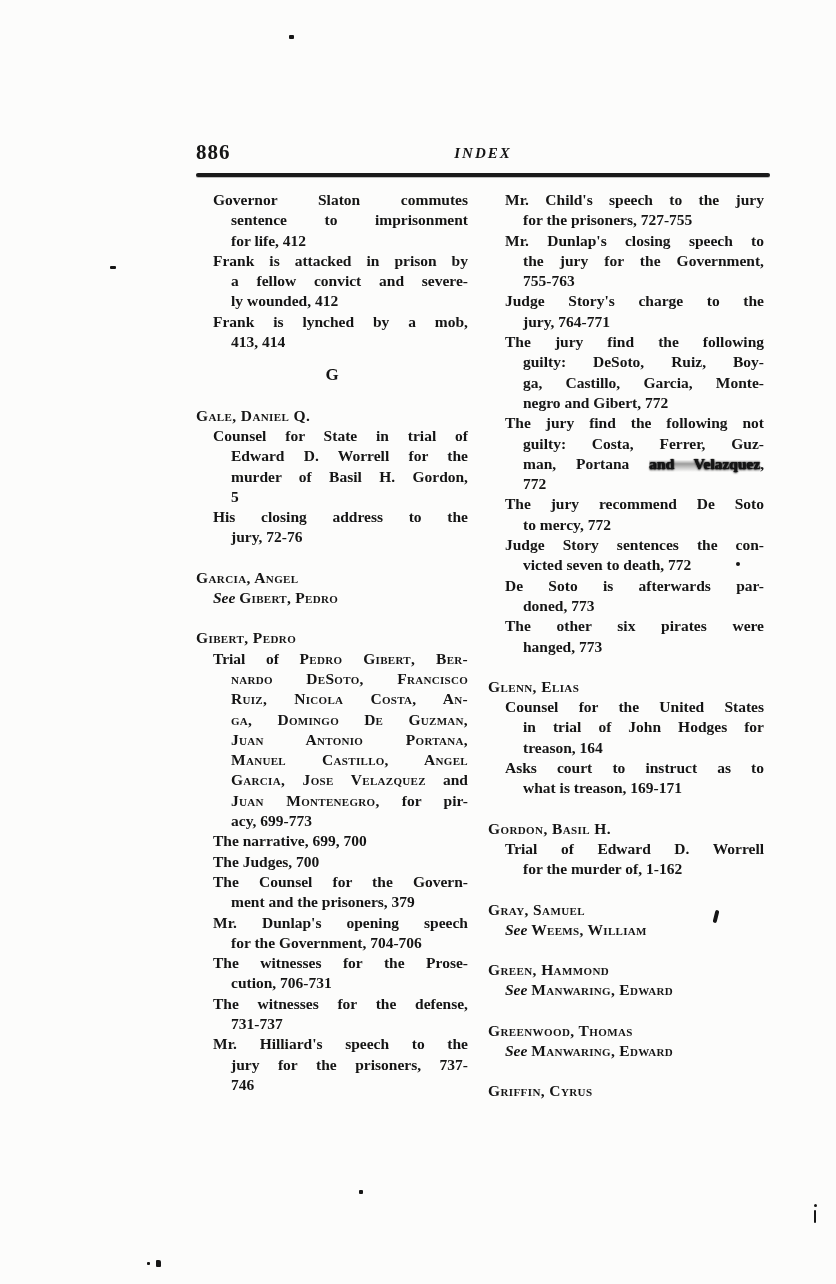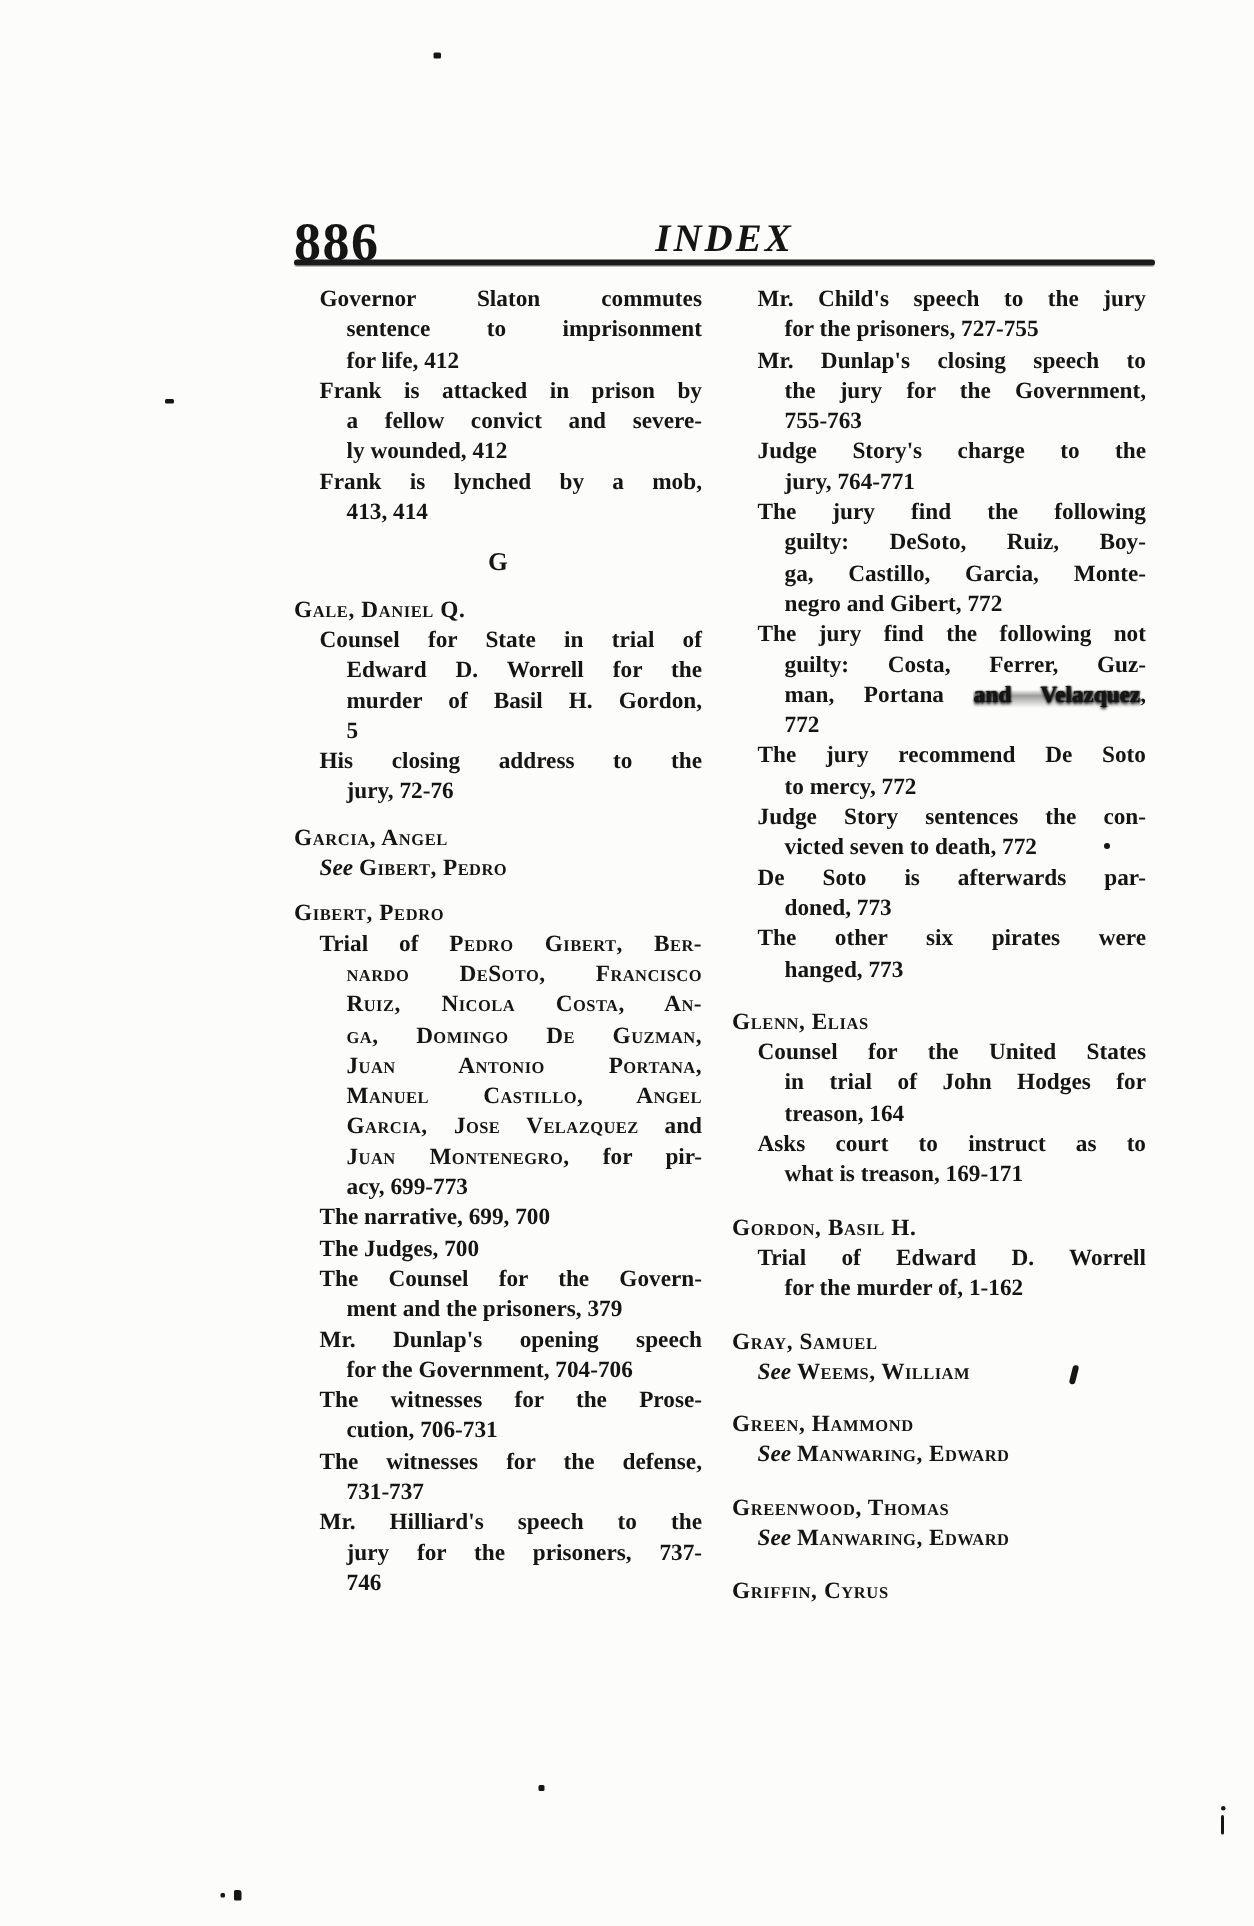--- a/index.html
+++ b/index.html
@@ -6,46 +6,46 @@
   body{
     width:836px;height:1284px;overflow:hidden;position:relative;
     background:#fcfcfb;
     font-family:"Liberation Serif","DejaVu Serif",serif;
     color:#151515;
     -webkit-font-smoothing:antialiased;
   }
   .page{position:absolute;inset:0;}
   .page-number{
     position:absolute;left:196px;top:140px;
-    font-size:36px;font-weight:700;letter-spacing:1px;
+    font-size:21px;font-weight:700;letter-spacing:1px;
   }
   .page-title-wrap{
     position:absolute;left:196px;top:144px;width:574px;text-align:center;
   }
   .page-title{
-    font-size:26px;font-weight:700;font-style:italic;letter-spacing:2px;
+    font-size:15px;font-weight:700;font-style:italic;letter-spacing:2px;
   }
   .header-rule{
     position:absolute;left:196px;top:173px;width:574px;height:4px;
     background:#1a1a1a;border-radius:2px;
     box-shadow:0 1px 0 rgba(0,0,0,.25);
   }
   .col{position:absolute;top:190px;font-size:15.5px;font-weight:700;line-height:20.3px;}
   .col-left{left:196px;width:272px;}
   .col-right{left:488px;width:276px;}
   .block{margin:0;}
   .col-left  .block.head{margin-top:10px;}
   .col-right .block.head{margin-top:15px;}
   .block.letter{margin:13px 0 11px 0;text-align:center;font-size:17px;}
   .ln{text-align:justify;text-align-last:justify;-moz-text-align-last:justify;}
   .ln.last{text-align-last:left;-moz-text-align-last:left;}
   .block.letter .ln{text-align:center;text-align-last:center;}
   .ind1{padding-left:17px;}
   .ind2{padding-left:35px;}
-  .block.head .ln{font-variant:small-caps;letter-spacing:.4px;}
+  .block.head .ln{font-variant:small-caps;letter-spacing:.4px;margin-top:20px;}
   span.sc{font-variant:small-caps;letter-spacing:.3px;}
   span.it{font-style:italic;}
   span.smudge{
     font-weight:900;
     text-shadow:0 0 1px #000,0 1px 2px rgba(0,0,0,.85),1px 0 1px rgba(0,0,0,.6);
     background:linear-gradient(180deg,rgba(0,0,0,0) 28%,rgba(0,0,0,.38) 52%,rgba(0,0,0,.12) 84%,rgba(0,0,0,0) 100%);
     border-radius:2px;
     font-family:Liberation Serif, serif;
   }
   .speck{position:absolute;background:#161616;border-radius:1px;}

